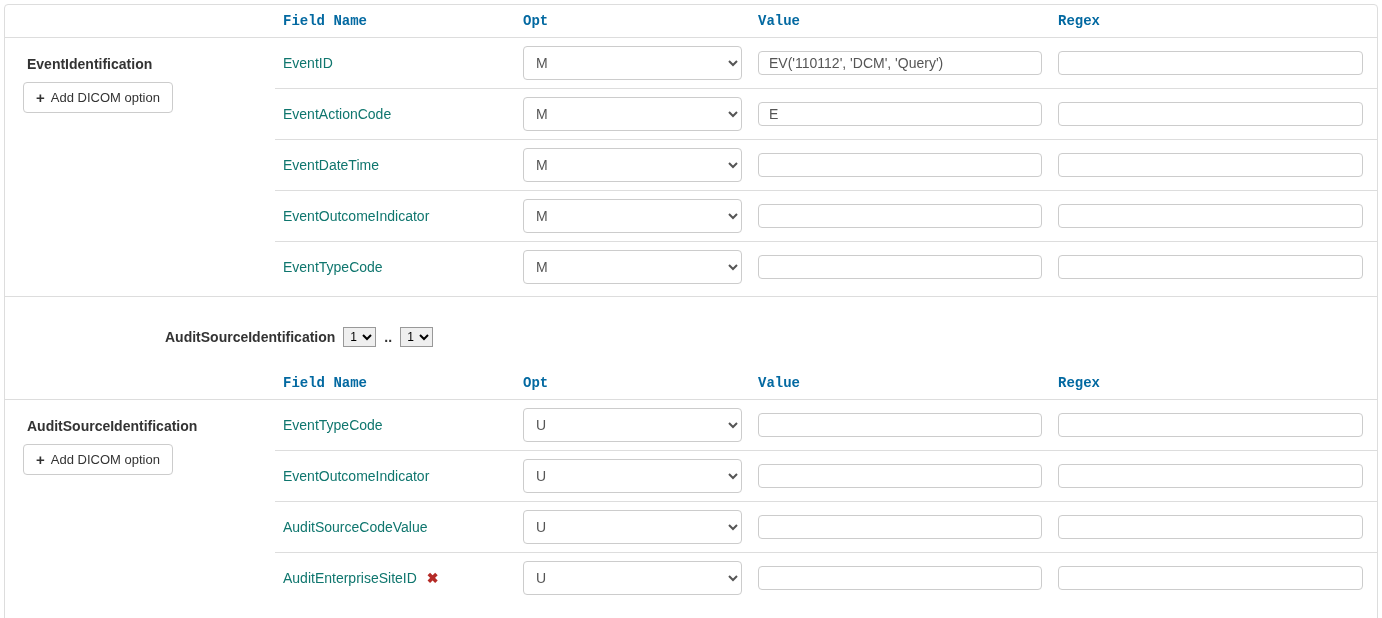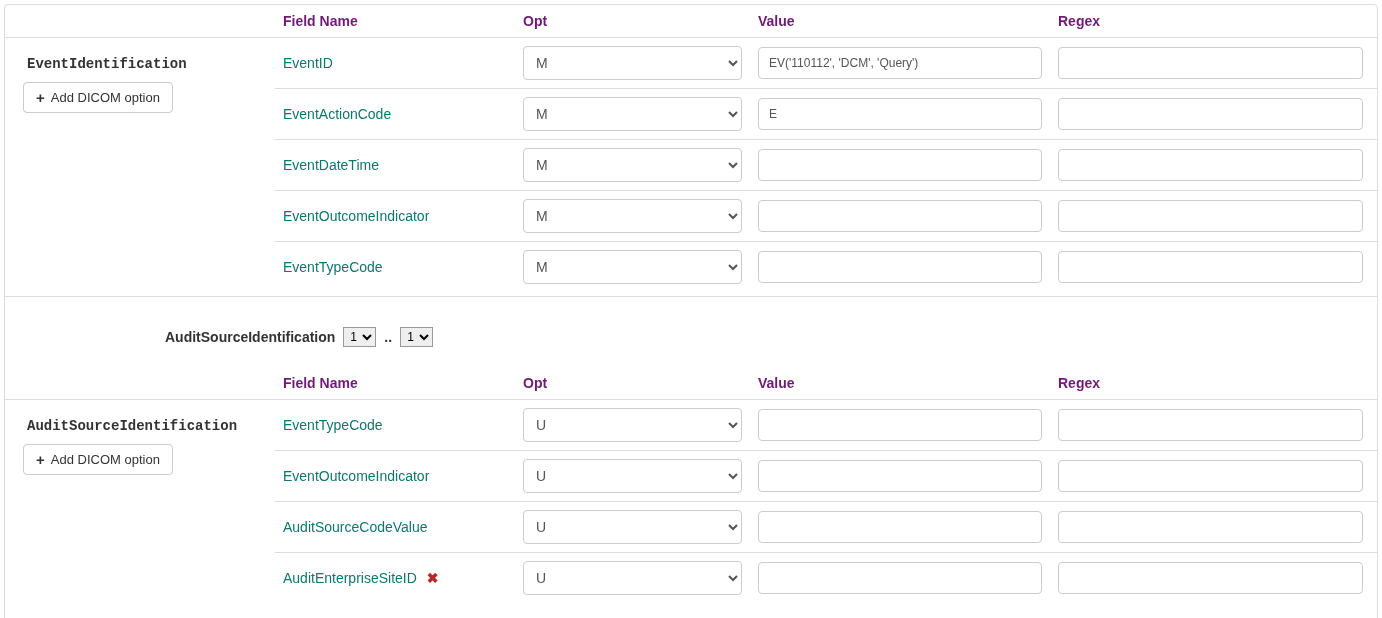--- a/index.html
+++ b/index.html
@@ -19,34 +19,34 @@
     width: 100%;
     border-collapse: collapse;
   }
   th, td {
     text-align: left;
     vertical-align: middle;
   }
   .header-row th {
     font-weight: 700;
     padding: 8px 8px;
-    color: #701a75;
+    color: #0369a1;
+    font-family: Liberation Mono, monospace;
   }
   .header-row {
     border-bottom: 1px solid #ddd;
   }
   .col-side { width: 270px; padding-left: 14px; }
   .col-field { width: 240px; }
   .col-opt   { width: 235px; }
   .col-value { width: 300px; }
   .col-regex { width: auto; padding-right: 10px; }
   .section-title {
     font-weight: 700;
     padding: 10px 14px 6px 14px;
-    font-family: Liberation Mono, monospace;
   }
   .add-btn-wrap { padding: 4px 0 0 10px; }
   .btn {
     display: inline-flex;
     align-items: center;
     gap: 6px;
     background: #fff;
     border: 1px solid #ccc;
     border-radius: 4px;
     padding: 6px 12px;
@@ -77,25 +77,25 @@
     border: 1px solid #ccc;
     border-radius: 4px;
     padding: 4px 8px;
     background: #fff;
     font-size: 14px;
     color: #555;
   }
   input.txt {
     width: 100%;
     max-width: 292px;
-    height: 32px;
+    height: 24px;
     border: 1px solid #ccc;
     border-radius: 4px;
     padding: 4px 10px;
-    font-size: 12px;
+    font-size: 14px;
     color: #555;
     background: #fff;
   }
   .col-regex input.txt { max-width: none; width: 98%; }
 
   .divider-row td { border-bottom: 1px solid #ddd; height: 4px; }
 
   .interstitial {
     padding: 30px 0 20px 0;
     text-align: left;

